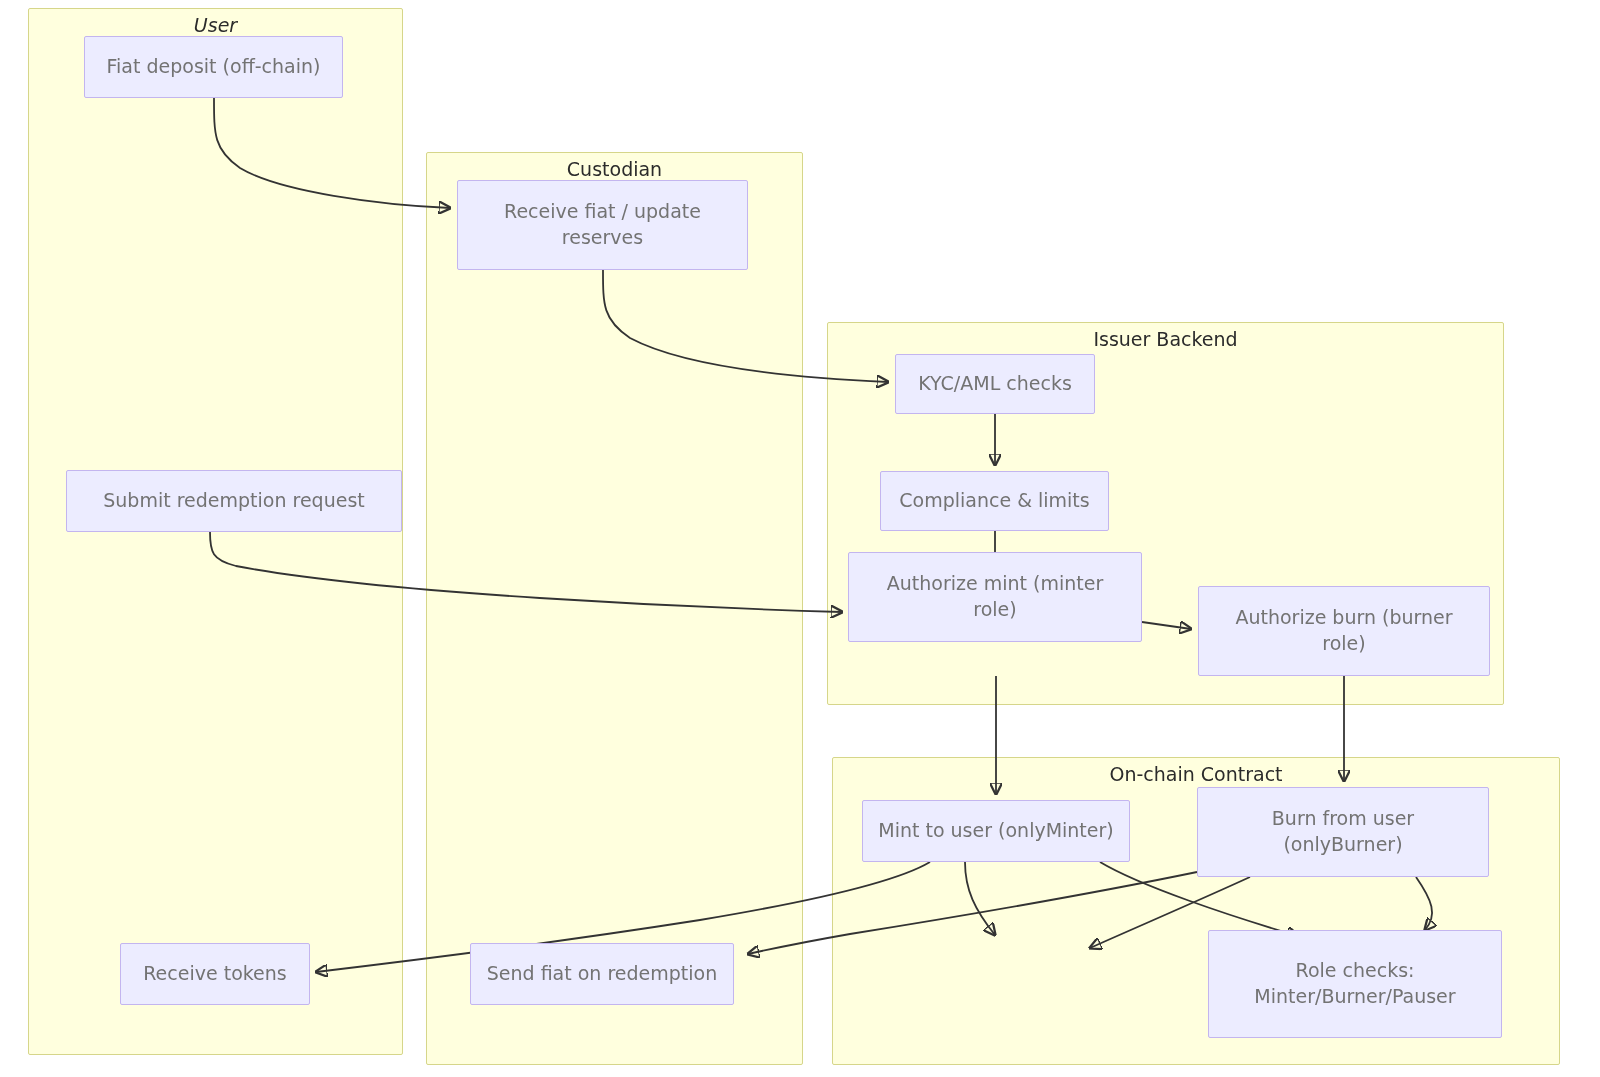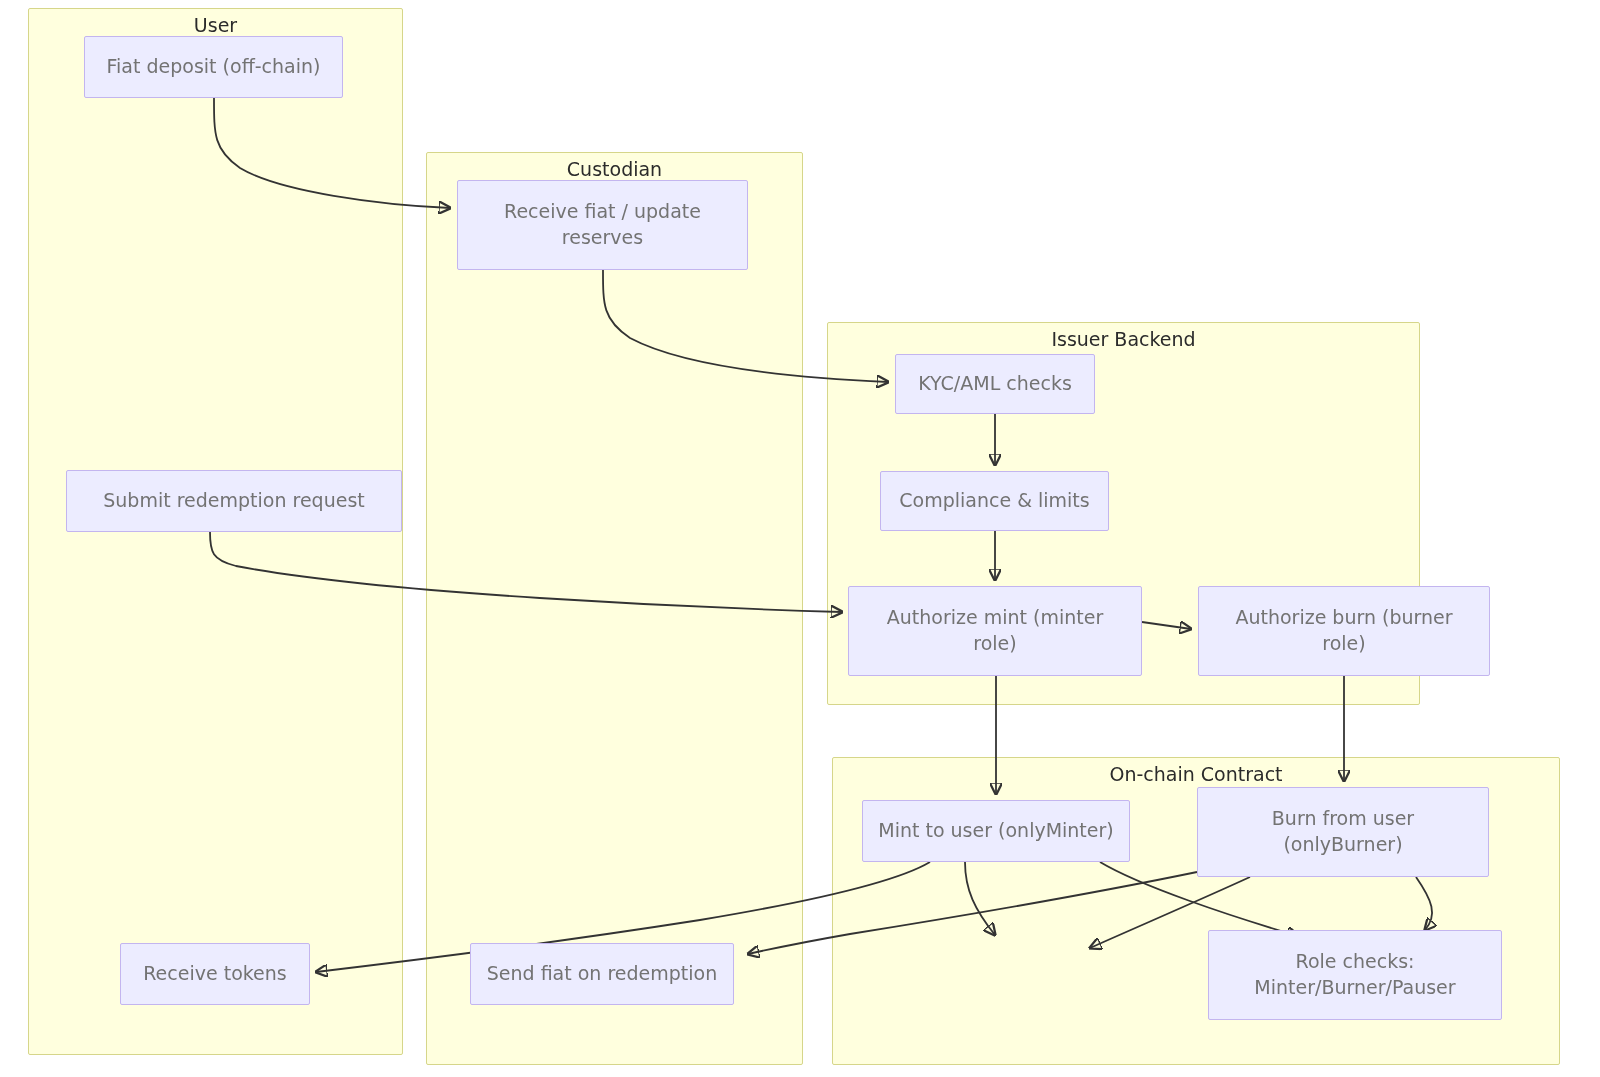--- a/index.html
+++ b/index.html
@@ -60,29 +60,29 @@
     fill: none;
     stroke: #333333;
     stroke-width: 1.8px;
   }
 </style>
 </head>
 <body>
 
 <div id="canvas">
 
-  <div class="cluster" style="left:28px; top:8px; width:375px; height:1047px;">
+  <div class="cluster" style="left:28px; top:8px; width:375px; height:1047px;font-style:italic;">
     <div class="cluster-label">User</div>
   </div>
 
   <div class="cluster" style="left:426px; top:152px; width:377px; height:913px;">
     <div class="cluster-label">Custodian</div>
   </div>
 
-  <div class="cluster" style="left:827px; top:322px; width:593px; height:383px;text-decoration:underline;">
+  <div class="cluster" style="left:827px; top:322px; width:677px; height:383px;text-decoration:underline;">
     <div class="cluster-label">Issuer Backend</div>
   </div>
 
   <div class="cluster" style="left:832px; top:757px; width:728px; height:308px;">
     <div class="cluster-label">On-chain Contract</div>
   </div>
 
   <svg id="edges" viewBox="0 0 1600 1077">
     <defs>
       <marker id="arrow" viewBox="0 0 10 10" refX="9" refY="5" markerWidth="7" markerHeight="7" orient="auto-start-reverse">
@@ -141,38 +141,38 @@
   </div>
 
   <div class="node" style="left:895px; top:354px; width:200px; height:60px;">
     <span>KYC/AML checks</span>
   </div>
 
   <div class="node" style="left:880px; top:471px; width:229px; height:60px;">
     <span>Compliance &amp; limits</span>
   </div>
 
-  <div class="node" style="left:848px; top:586px; width:294px; height:90px;">
+  <div class="node" style="left:848px; top:552px; width:294px; height:90px;">
     <span>Authorize mint (minter
 role)</span>
   </div>
 
   <div class="node" style="left:1198px; top:586px; width:292px; height:90px;">
     <span>Authorize burn (burner
 role)</span>
   </div>
 
   <div class="node" style="left:862px; top:800px; width:268px; height:62px;">
     <span>Mint to user (onlyMinter)</span>
   </div>
 
   <div class="node" style="left:1197px; top:787px; width:292px; height:90px;">
     <span>Burn from user
 (onlyBurner)</span>
   </div>
 
 
-  <div class="node" style="left:1208px; top:930px; width:294px; height:90px;">
+  <div class="node" style="left:1208px; top:930px; width:294px; height:108px;">
     <span>Role checks:
 Minter/Burner/Pauser</span>
   </div>
 
 </div>
 
 </body></html>

